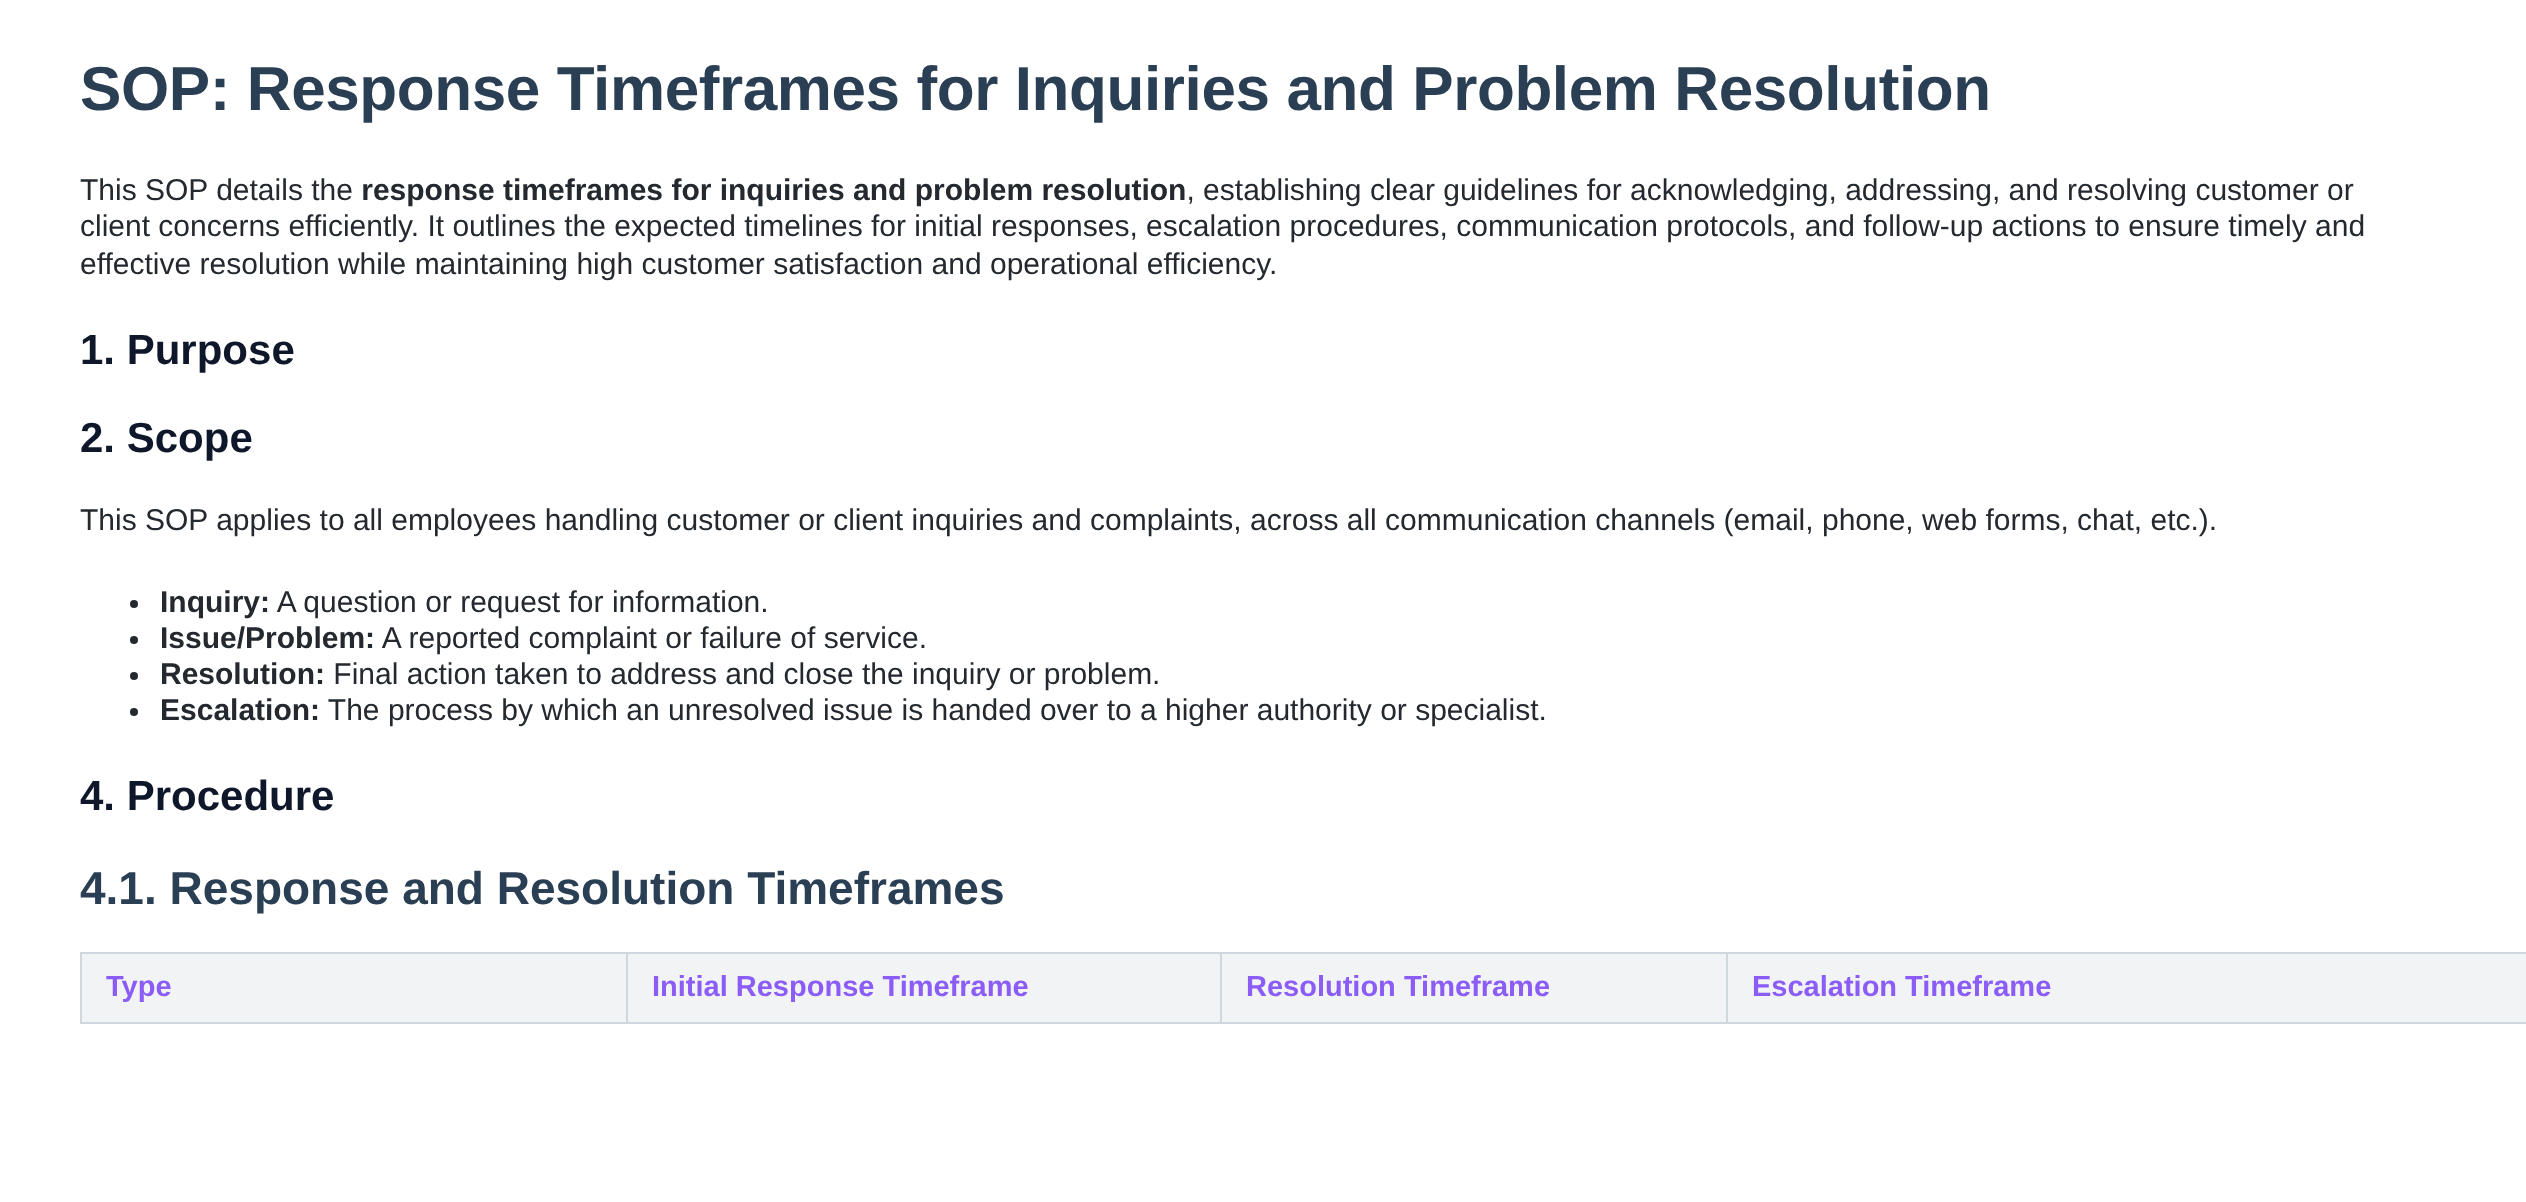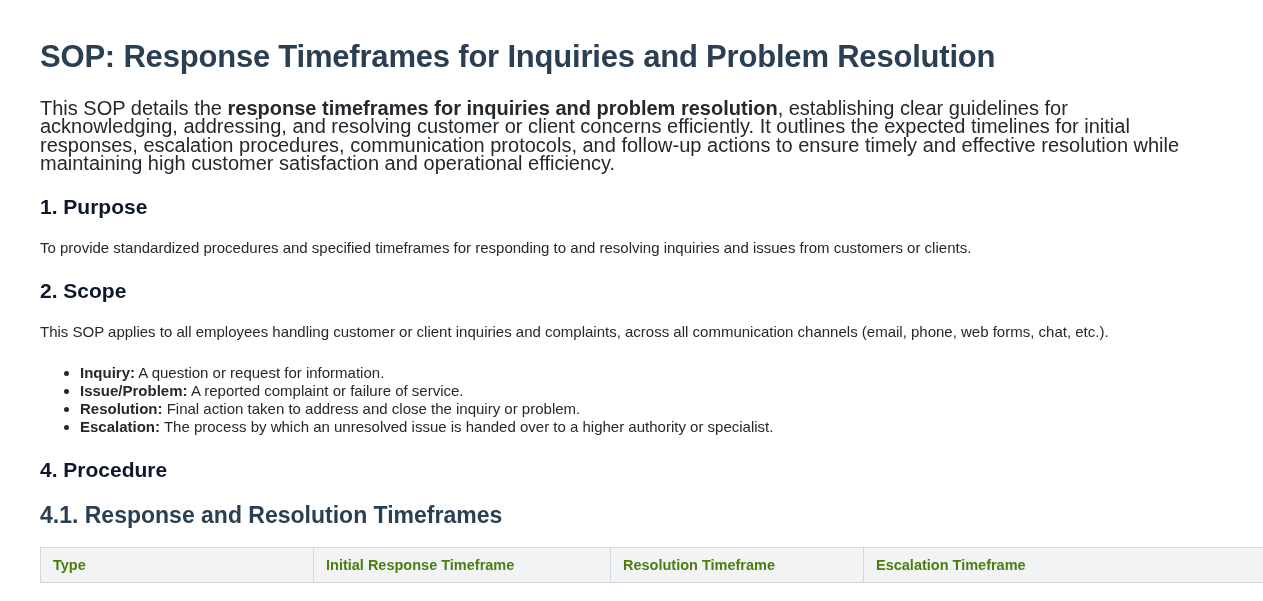--- a/index.html
+++ b/index.html
@@ -16,25 +16,25 @@
   }
   .page {
     padding: 26px 40px 0 40px;
     box-sizing: border-box;
   }
   h1.doc-title {
     font-size: 31px;
     line-height: 1.25;
     font-weight: bold;
     color: #2a3f54;
-    margin: 12px 0 22px 0;
+    margin: 0 0 22px 0;
     letter-spacing: -0.2px;
   }
   p.intro {
-    font-size: 20px;
+    font-size: 15px;
     line-height: 18.5px;
     margin: 0 17px 22px 0;
     color: #24292f;
     max-width: 1180px;
   }
   p.intro b { font-weight: bold; }
   h2.section {
     font-size: 21px;
     font-weight: bold;
     color: #0f172a;
@@ -67,39 +67,38 @@
     width: 1185px;
     table-layout: fixed;
     font-size: 14px;
   }
   table.tf th {
     background: #f1f3f5;
     border: 1px solid #d0d7de;
     text-align: left;
     font-weight: bold;
     padding: 9px 12px;
-    color: #4d7c0f;
+    color: #8b5cf6;
     font-size: 14.5px;
   }
   .col0 { width: 248px; }
   .col1 { width: 272px; }
   .col2 { width: 228px; }
   .col3 { width: 437px; }
 </style>
 </head>
 <body>
 
 <div class="page">
 
   <h1 class="doc-title">SOP: Response Timeframes for Inquiries and Problem Resolution</h1>
 
   <p class="intro"><span>This SOP details the </span><b>response timeframes for inquiries and problem resolution</b><span>, establishing clear guidelines for acknowledging, addressing, and resolving customer or client concerns efficiently. It outlines the expected timelines for initial responses, escalation procedures, communication protocols, and follow-up actions to ensure timely and effective resolution while maintaining high customer satisfaction and operational efficiency.</span></p>
 
   <h2 class="section">1. Purpose</h2>
-  <p class="body-text">To provide standardized procedures and specified timeframes for responding to and resolving inquiries and issues from customers or clients.</p>
 
   <h2 class="section">2. Scope</h2>
   <p class="body-text">This SOP applies to all employees handling customer or client inquiries and complaints, across all communication channels (email, phone, web forms, chat, etc.).</p>
 
   <ul class="defs">
     <li><b>Inquiry:</b><span> A question or request for information.</span></li>
     <li><b>Issue/Problem:</b><span> A reported complaint or failure of service.</span></li>
     <li><b>Resolution:</b><span> Final action taken to address and close the inquiry or problem.</span></li>
     <li><b>Escalation:</b><span> The process by which an unresolved issue is handed over to a higher authority or specialist.</span></li>
   </ul>

